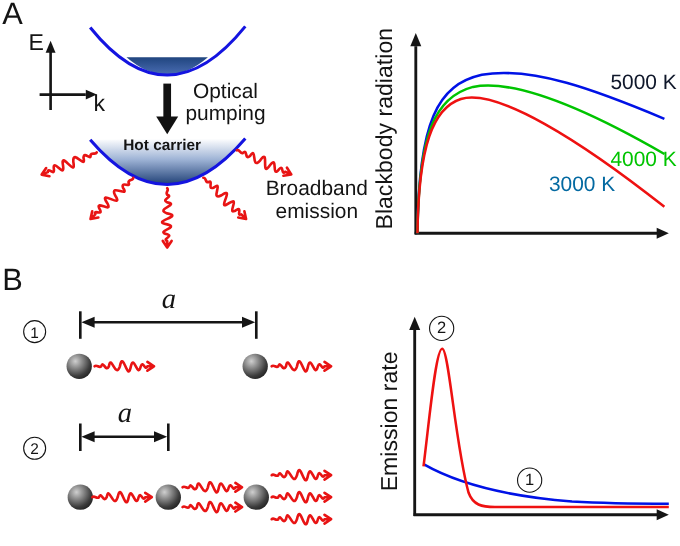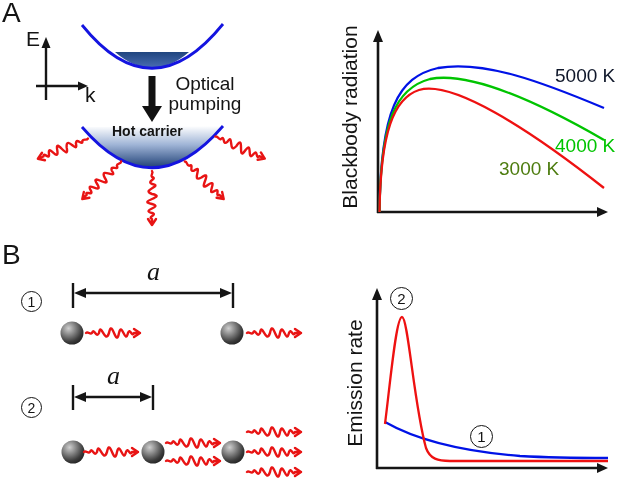--- a/index.html
+++ b/index.html
@@ -146,26 +146,27 @@
 
   <div class="txt panel-label" style="left:2px;top:-2px;">A</div>
 
   <div class="txt axis-letter" style="left:26px;top:28px;">E</div>
   <div class="txt axis-letter" style="left:85px;top:84px;">k</div>
 
   <div class="txt small-label wrap" style="left:163px;top:74px;width:84px;">Optical pumping</div>
 
   <div class="txt hot" style="left:112px;top:124px;">Hot carrier</div>
 
+  <div class="txt small-label wrap" style="left:236px;top:161px;width:104px;line-height:1.12;">Broadband emission</div>
 
   <div class="txt plot-axis-label rot" style="left:255px;top:106px;width:190px;">Blackbody radiation</div>
 
   <div class="txt small-label" style="left: 555px; top: 66px; color: #0f172a;">5000 K</div>
   <div class="txt small-label" style="left: 555px; top: 124px; color: rgb(0, 196, 0); margin-top: 12px;">4000 K</div>
-  <div class="txt small-label" style="left: 499px; top: 159px; color: #4d7c0f;">3000 K</div>
+  <div class="txt small-label" style="left: 499px; top: 159px; color: #0369a1;">3000 K</div>
 
   <div class="txt panel-label" style="left:2px;top:240px;">B</div>
 
   <div class="circnum circ-sm" style="left:21px;top:291px;">
     <span>1</span>
   </div>
   <div class="circnum circ-sm" style="left:21px;top:397px;">
     <span>2</span>
   </div>
 

